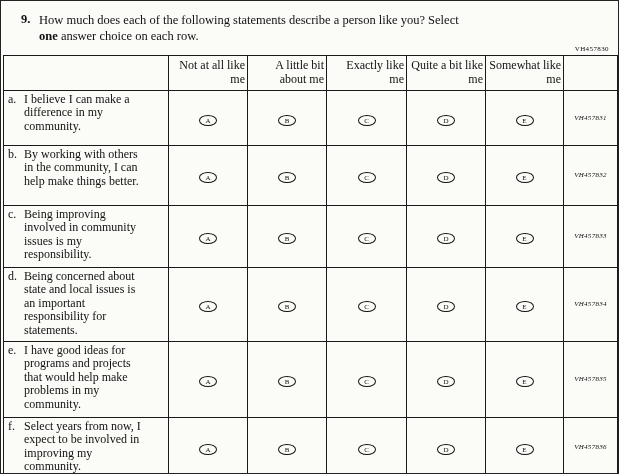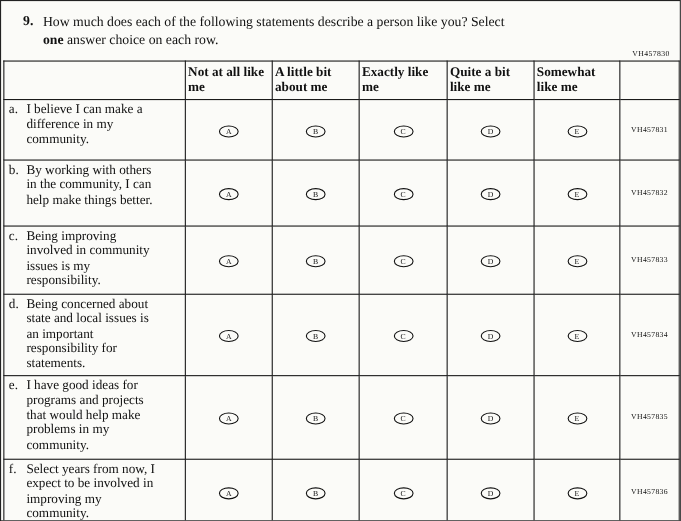--- a/index.html
+++ b/index.html
@@ -34,22 +34,22 @@
     position: absolute; left: 2px; top: 54px;
     width: 614px;
     border-collapse: collapse;
     table-layout: fixed;
   }
   table.survey th, table.survey td {
     border: 1px solid #1a1a1a;
   }
   th.empty { border: none; background: transparent; }
   th.colh {
-    font-size: 12px; font-weight: bold; line-height: 1.15;
-    text-align: left; vertical-align: middle;
+    font-size: 12px; font-weight: normal; line-height: 1.15;
+    text-align: right; vertical-align: middle;
     padding: 3px 2px; height: 34px;
   }
   th.codeh { height: 34px; }
   td.stmt {
     vertical-align: top;
     font-size: 12px; line-height: 1.13;
     padding: 2px 2px 2px 4px;
   }
   .stmt-inner { display: flex; }
   .row-letter { width: 16px; flex: none; }
@@ -63,20 +63,21 @@
     font-size: 7px; line-height: 10px;
     text-align: center;
     color: #111;
     cursor: pointer;
     background: transparent;
   }
   td.code {
     font-size: 7px; letter-spacing: 0.3px;
     text-align: center; vertical-align: middle;
     padding: 0 1px;
+    font-style: italic;
   }
   tr.r-a td { height: 55px; }
   tr.r-b td { height: 60px; }
   tr.r-c td { height: 62px; }
   tr.r-d td { height: 74px; }
   tr.r-e td { height: 76px; }
   tr.r-f td { height: 59px; }
 </style>
 </head>
 <body>

